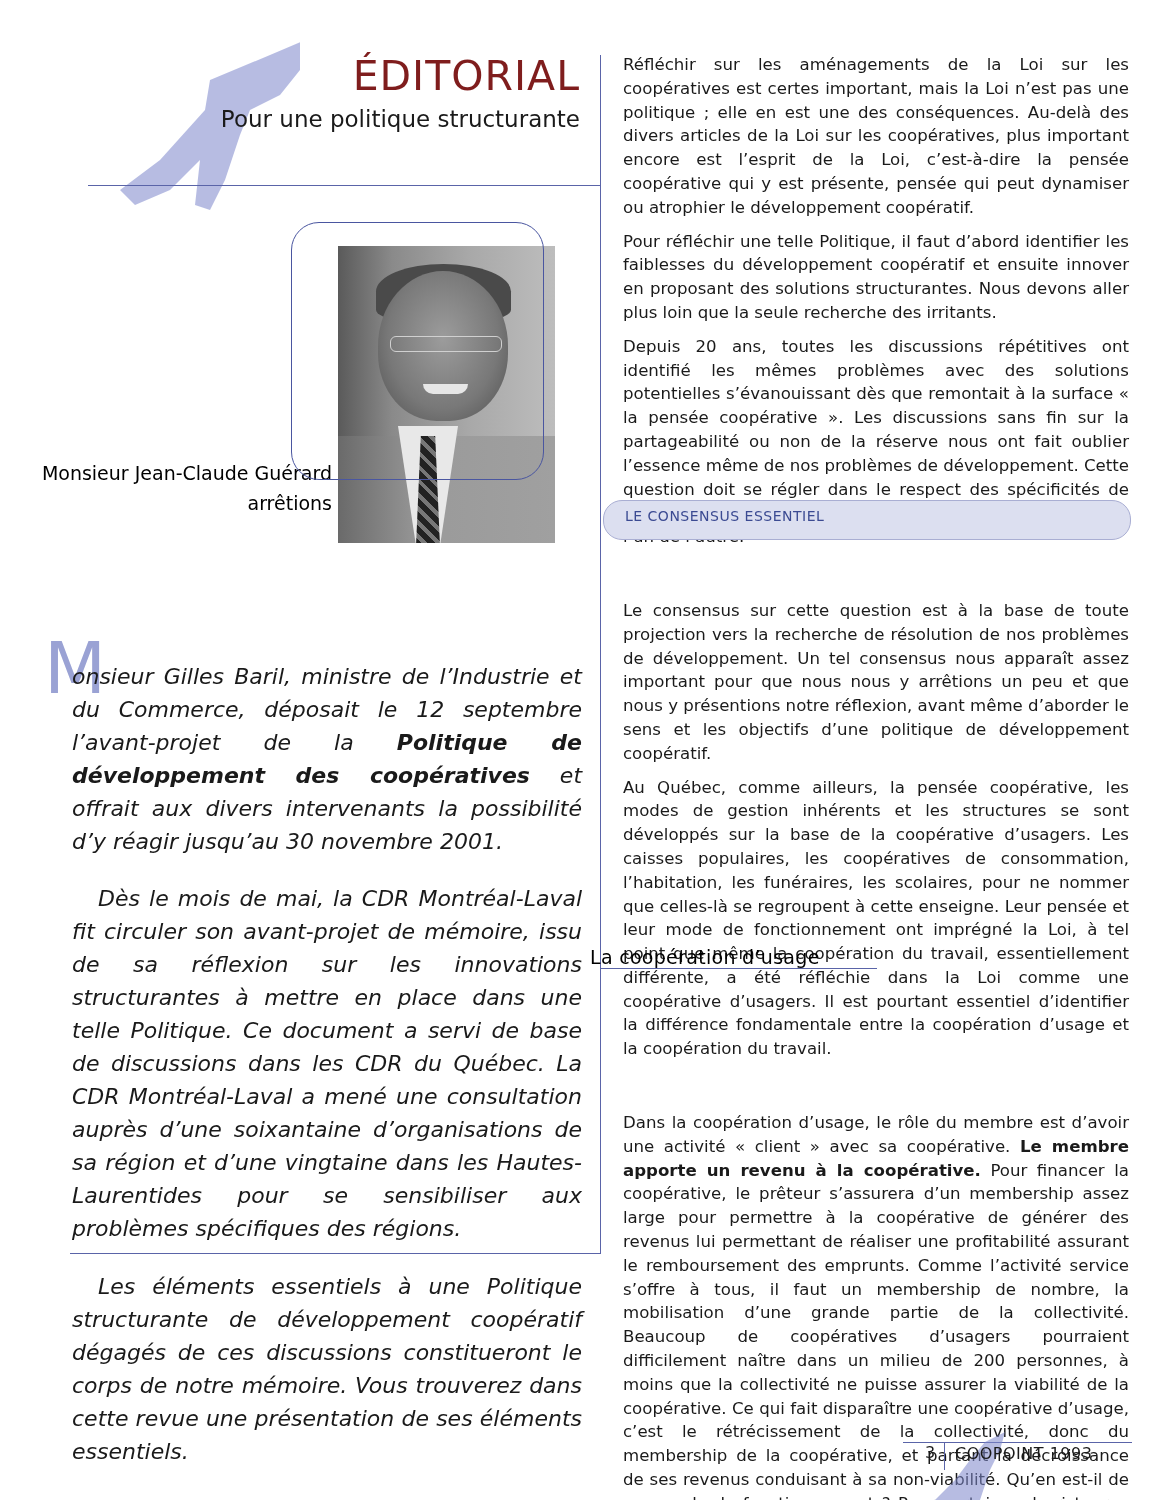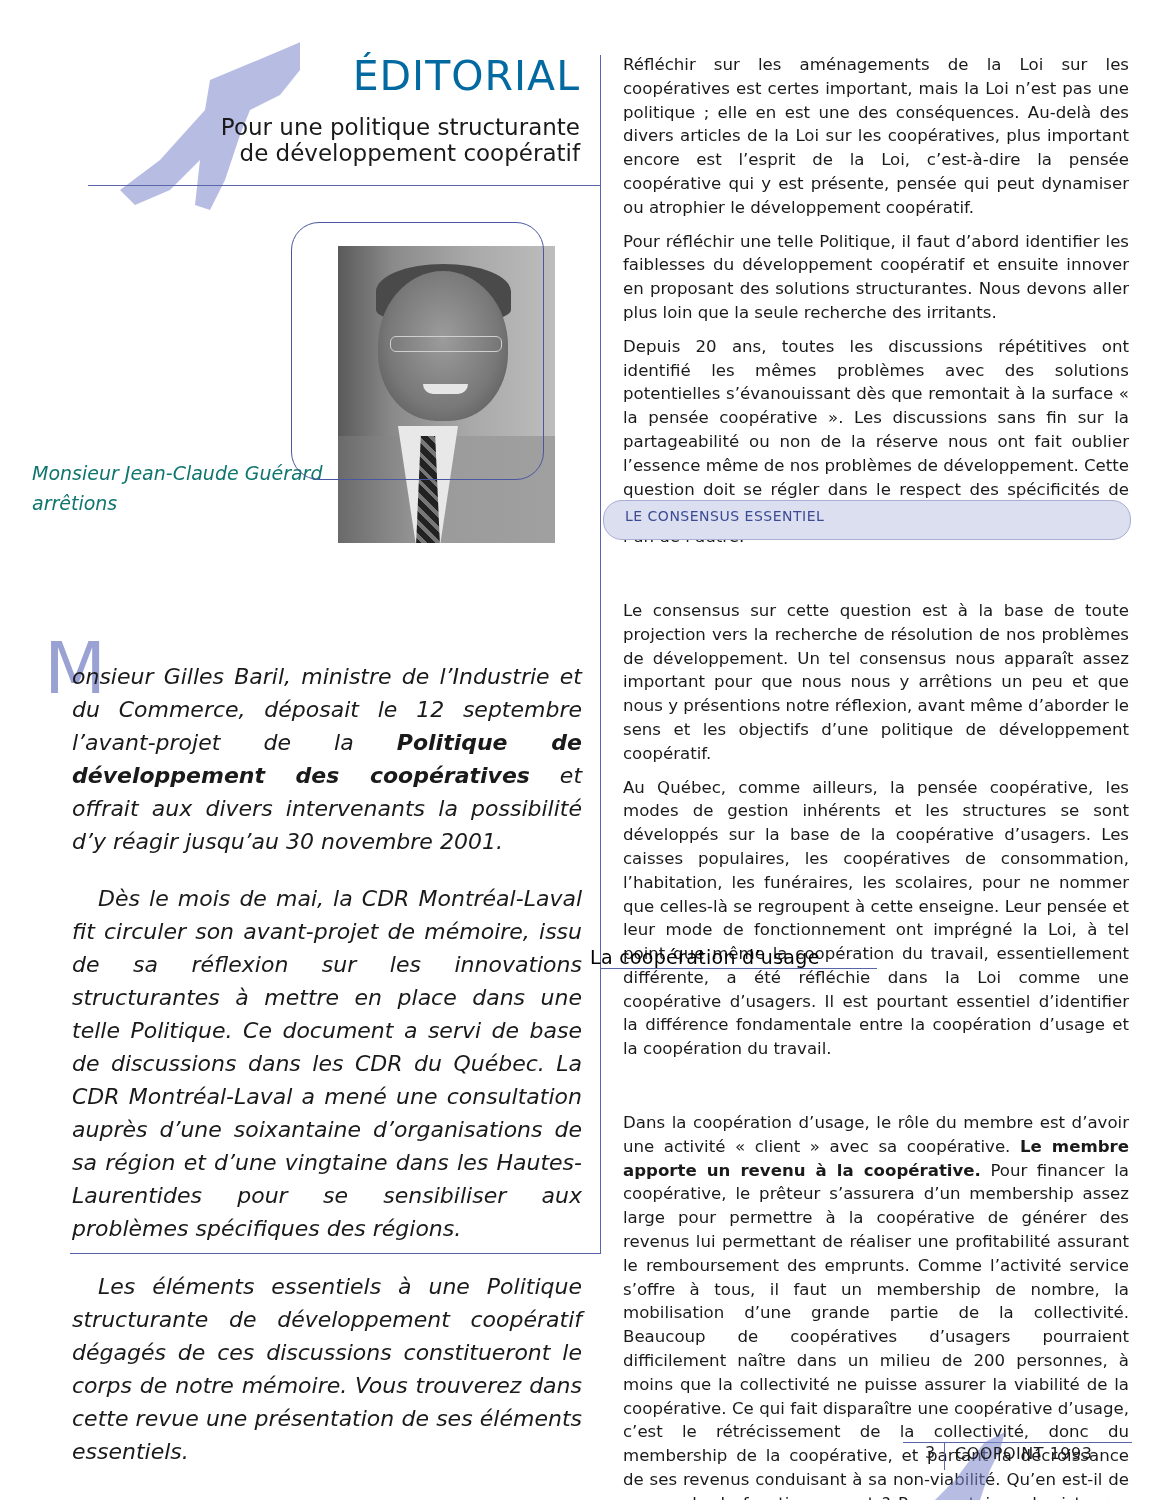--- a/index.html
+++ b/index.html
@@ -4,37 +4,37 @@
 <style>
   html, body { margin: 0; padding: 0; background: #ffffff; }
   body { width: 1162px; height: 1500px; position: relative; overflow: hidden; font-family: "DejaVu Sans", sans-serif; color: #1a1a1a; }
 
   
   .brush { position: absolute; opacity: 0.55; }
   .brush-top { left: 100px; top: 40px; width: 200px; height: 175px; }
   .brush-bottom { left: 925px; top: 1430px; width: 110px; height: 70px; }
 
   .title-block { position: absolute; right: 582px; top: 52px; text-align: right; }
-  .editorial-title { font-family: "DejaVu Sans", sans-serif; font-size: 41px; color: #0369a1; letter-spacing: 1px; font-weight: normal; line-height: 48px; margin: 0; }
-  .subtitle { font-size: 23px; color: #1a1a1a; line-height: 26px; margin-top: 14px; }
+  .editorial-title { font-family: "DejaVu Sans", sans-serif; font-size: 41px; color: #7f1d1d; letter-spacing: 1px; font-weight: normal; line-height: 48px; margin: 0; }
+  .subtitle { font-size: 23px; color: #1a1a1a; line-height: 26px; margin-top: 6px; }
 
   .hline { position: absolute; height: 1px; background: #5a64a8; }
   .vline { position: absolute; width: 1px; background: #5a64a8; }
 
   .photo-frame { position: absolute; left: 291px; top: 222px; width: 251px; height: 256px; border: 1.5px solid #4a56a0; border-radius: 28px; z-index: 2; }
   .photo { position: absolute; left: 338px; top: 246px; width: 217px; height: 297px; background: linear-gradient(90deg, #5a5a5a 0%, #8a8a8a 25%, #a8a8a8 60%, #bdbdbd 100%); z-index: 1; overflow: hidden; }
   .photo .head { position: absolute; left: 40px; top: 25px; width: 130px; height: 150px; border-radius: 50% 50% 45% 45%; background: radial-gradient(ellipse at 50% 45%, #9c9c9c 0%, #787878 60%, #4e4e4e 100%); }
   .photo .hair { position: absolute; left: 38px; top: 18px; width: 135px; height: 55px; border-radius: 60% 60% 20% 20%; background: #4a4a4a; }
   .photo .glasses { position: absolute; left: 52px; top: 90px; width: 110px; height: 14px; border: 1px solid #d0d0d0; border-radius: 6px; }
   .photo .smile { position: absolute; left: 85px; top: 138px; width: 45px; height: 10px; border-radius: 0 0 20px 20px; background: #e6e6e6; }
   .photo .jacket { position: absolute; left: 0; top: 190px; width: 217px; height: 110px; background: linear-gradient(90deg, #6a6a6a, #9a9a9a 40%, #a0a0a0); }
   .photo .shirt { position: absolute; left: 60px; top: 180px; width: 60px; height: 120px; background: #e8e8e8; clip-path: polygon(0 0, 100% 0, 70% 100%, 30% 100%); }
   .photo .tie { position: absolute; left: 78px; top: 190px; width: 24px; height: 110px; background: repeating-linear-gradient(45deg, #222 0 6px, #777 6px 10px); clip-path: polygon(20% 0, 80% 0, 100% 100%, 0 100%); }
 
-  .caption { position: absolute; right: 830px; top: 458px; text-align: left; font-style: italic; color: #0f766e; font-size: 19px; line-height: 30px; width: 300px; right: auto; left: 32px; }
+  .caption { position: absolute; right: 830px; top: 458px; text-align: right; color: #000000; font-size: 19px; line-height: 30px; width: 300px; right: auto; left: 32px; }
 
   .left-col { position: absolute; left: 72px; top: 660px; width: 510px; font-style: italic; font-size: 22px; line-height: 33px; text-align: justify; color: #1a1a1a; }
   .left-col p { margin: 0 0 24.3px 0; text-indent: 26px; }
   .left-col p.first { text-indent: 0; }
   .dropcap { position: absolute; left: 44px; top: 632px; font-size: 72px; color: #9aa2d4; font-style: normal; font-family: "DejaVu Sans", sans-serif; line-height: 72px; }
   .left-col b { font-weight: bold; }
 
   .right-col { position: absolute; left: 623px; top: 53px; width: 506px; font-size: 16.6px; line-height: 23.8px; text-align: justify; color: #1a1a1a; }
   .right-col p { margin: 0 0 10px 0; }
   .section-pill { position: absolute; left: 603px; top: 500px; width: 526px; height: 38px; background: #dcdff0; border: 1px solid #a9aed3; border-radius: 19px; }
@@ -49,21 +49,20 @@
 <body>
 
 <svg class="brush brush-top" viewBox="0 0 200 175">
   <path d="M20 150 L60 120 L105 70 L110 40 L170 15 L205 0 L200 30 L180 55 L150 70 L140 95 L125 140 L110 170 L95 165 L100 120 L70 150 L35 165 Z" fill="#7d87cc"></path>
 </svg>
 
 <div class="title-block">
   <h1 class="editorial-title">ÉDITORIAL</h1>
   <div class="subtitle">
     <div>Pour une politique structurante</div>
-    <div>de développement coopératif</div>
   </div>
 </div>
 
 <div class="hline" style="left:88px; top:185px; width:513px;"></div>
 <div class="vline" style="left:600px; top:55px; height:1199px;"></div>
 <div class="hline" style="left:70px; top:1253px; width:531px;"></div>
 
 <div class="photo">
   <div class="jacket"></div>
   <div class="shirt"></div>

